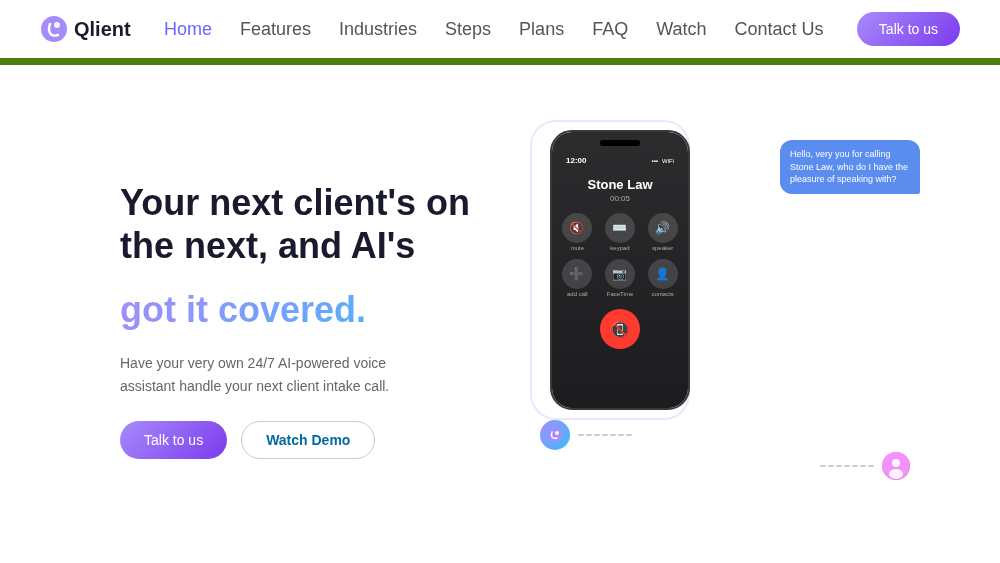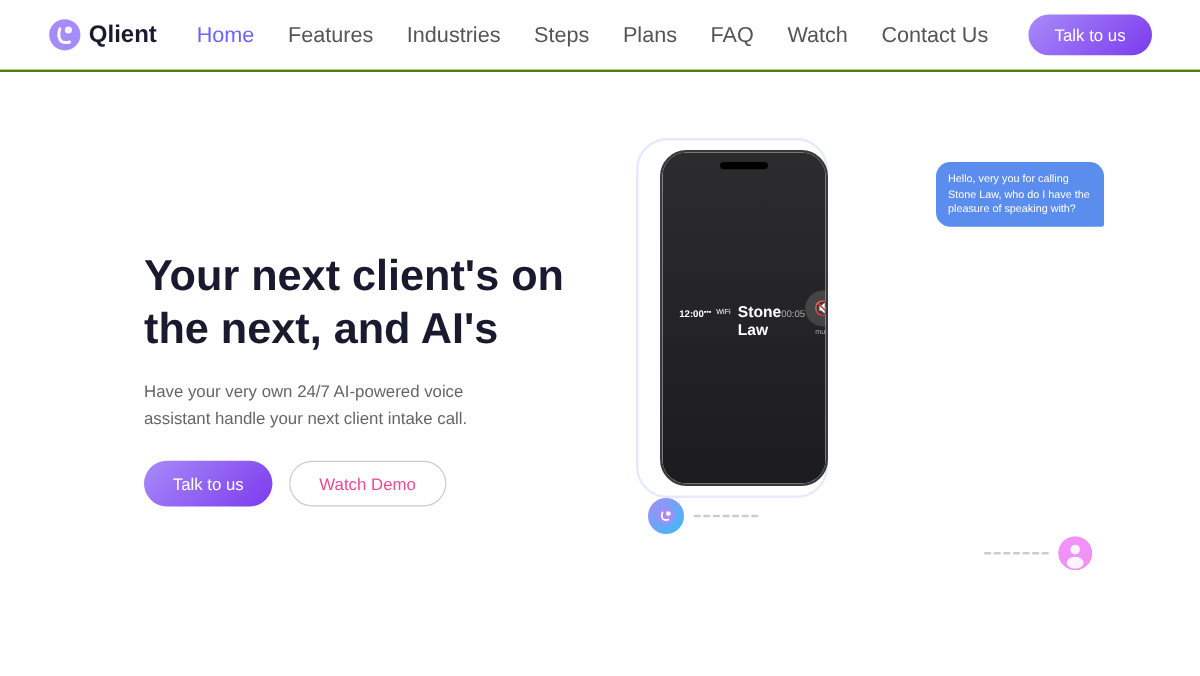--- a/index.html
+++ b/index.html
@@ -1,21 +1,21 @@
 <!DOCTYPE html>
 <html><head>
   <meta charset="utf-8">
   <style>
     * { margin: 0; padding: 0; box-sizing: border-box; }
     body { font-family: -apple-system, BlinkMacSystemFont, 'Segoe UI', sans-serif; background: #fff; width: 1000px; height: 563px; overflow: hidden; }
 
     
     .navbar {
       display: flex; align-items: center; justify-content: space-between;
-      padding: 12px 40px; border-bottom: 2px solid #4d7c0f;
+      padding: 12px 40px; border-bottom: 7px solid #4d7c0f;
       position: relative; z-index: 10;
     }
     .logo-area { display: flex; align-items: center; gap: 6px; }
     .logo-icon { width: 28px; height: 28px; }
     .logo-text { font-size: 20px; font-weight: 700; color: #1a1a2e; }
     .nav-links { display: flex; gap: 28px; align-items: center; }
     .nav-link { font-size: 18px; color: #555; text-decoration: none; cursor: pointer; }
     .nav-link.active { color: #6c63ff; font-weight: 500; }
     .nav-cta {
       background: linear-gradient(135deg, #a78bfa, #7c3aed);
@@ -36,22 +36,22 @@
       margin-bottom: 18px;
     }
     .hero-sub { font-size: 14px; color: #666; line-height: 1.6; margin-bottom: 24px; max-width: 320px; }
     .hero-buttons { display: flex; gap: 14px; }
     .btn-primary {
       background: linear-gradient(135deg, #a78bfa, #7c3aed);
       color: #fff; border: none; border-radius: 24px;
       padding: 11px 24px; font-size: 14px; font-weight: 500; cursor: pointer;
     }
     .btn-secondary {
-      background: #fff; color: #ec4899; border: 1.5px solid #ccc;
-      border-radius: 24px; padding: 10px 24px; font-size: 14px; font-weight: 400; cursor: pointer;
+      background: #fff; color: #0369a1; border: 1.5px solid #ccc;
+      border-radius: 24px; padding: 10px 24px; font-size: 14px; font-weight: 700; cursor: pointer;
     }
 
     
     .hero-right { position: relative; width: 420px; height: 420px; }
 
     .phone-wrapper {
       position: absolute; left: 50px; top: 20px;
       width: 140px; height: 280px;
     }
     .phone-body {
@@ -62,21 +62,21 @@
       overflow: hidden;
       position: relative;
     }
     .phone-notch {
       position: absolute; top: 8px; left: 50%; transform: translateX(-50%);
       width: 40px; height: 6px; background: #000; border-radius: 4px; z-index: 2;
     }
     .phone-screen {
       width: 100%; height: 100%;
       background: linear-gradient(180deg, #2c2c2e 0%, #1c1c1e 100%);
-      display: flex; flex-direction: row; align-items: center;
+      display: flex; flex-direction: column; align-items: center;
       padding: 24px 8px 24px;
     }
     .phone-status-bar {
       display: flex; justify-content: space-between; align-items: center;
       width: 100%; padding: 0 6px; margin-bottom: 8px;
     }
     .phone-time { color: #fff; font-size: 8px; font-weight: 600; }
     .phone-icons { display: flex; gap: 2px; align-items: center; }
     .caller-name { color: #fff; font-size: 13px; font-weight: 600; margin-top: 4px; }
     .caller-sub { color: #aaa; font-size: 8px; margin-top: 2px; margin-bottom: 10px; }
@@ -196,20 +196,21 @@
 
   <button class="nav-cta">Talk to us</button>
 </nav>
 
 <section class="hero">
   <div class="hero-left">
     <div class="hero-title">
       <span>Your next client's on</span><br>
       <span>the next, and AI's</span>
     </div>
+    <div class="hero-title-gradient">got it covered.</div>
     <p class="hero-sub">Have your very own 24/7 AI-powered voice assistant handle your next client intake call.</p>
     <div class="hero-buttons">
       <button class="btn-primary">Talk to us</button>
       <button class="btn-secondary">Watch Demo</button>
     </div>
   </div>
 
   <div class="hero-right">
 
     <div class="highlight-ring"></div>

